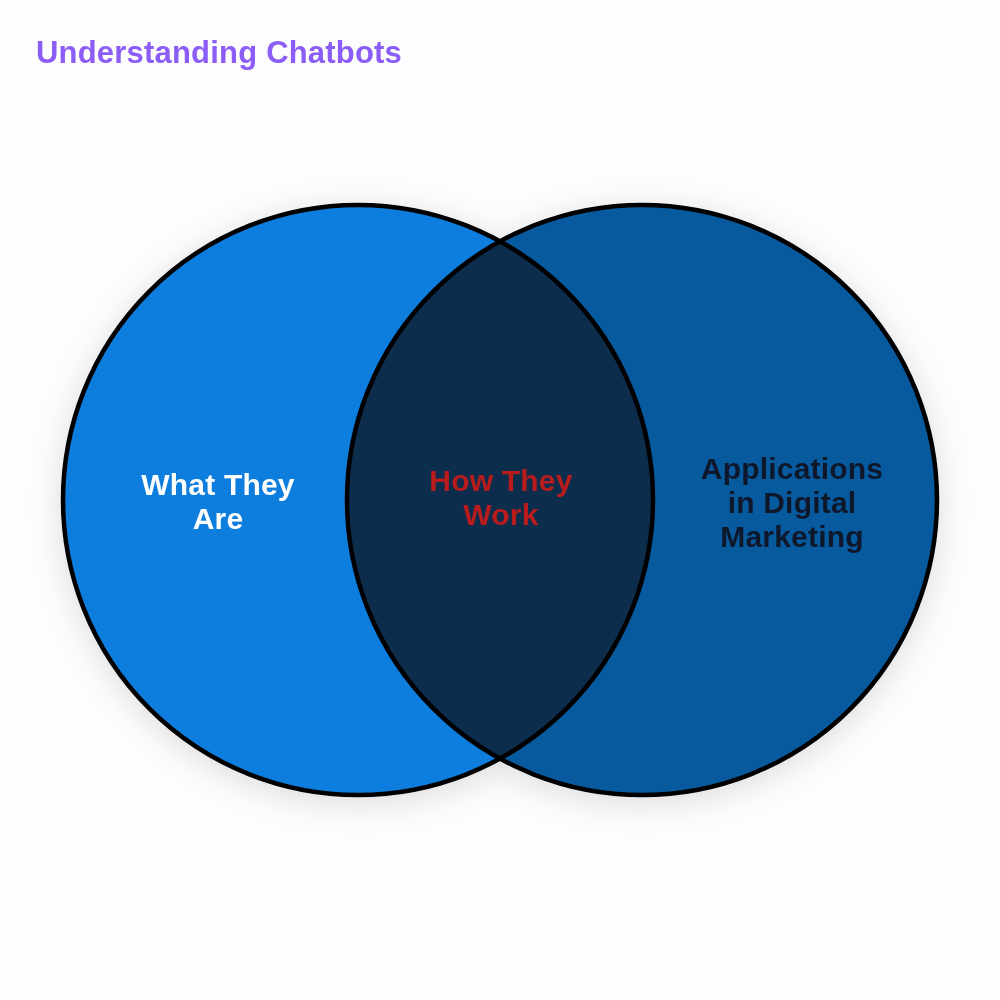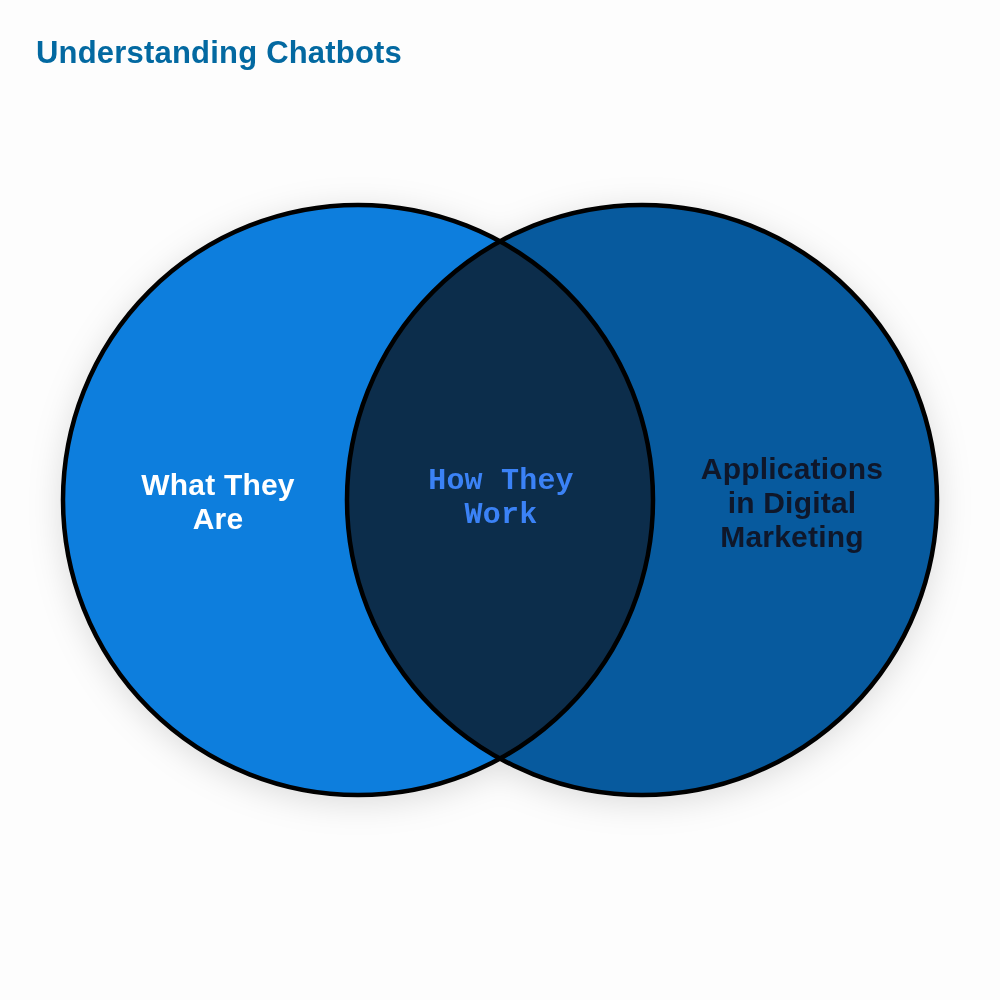--- a/index.html
+++ b/index.html
@@ -50,21 +50,21 @@
     transform: translate(-50%, -50%);
     pointer-events: none;
   }
   .label-left   { left: 218px; top: 502px; width: 280px; }
   .label-middle { left: 501px; top: 498px; width: 280px; }
   .label-right  { left: 792px; top: 503px; width: 300px; }
 </style>
 </head>
 <body style="background: rgb(253, 253, 253);">
 
-<h1 class="page-title" style="color: #0369a1;">Understanding Chatbots</h1>
+<h1 class="page-title" style="color: #8b5cf6;">Understanding Chatbots</h1>
 
 <div class="venn-wrap">
   <svg class="venn-svg" width="1000" height="1000" viewBox="0 0 1000 1000">
     <defs>
       <clipPath id="clip-left-circle">
         <circle cx="358" cy="500" r="295"></circle>
       </clipPath>
     </defs>
 
     <circle cx="358" cy="500" r="295" fill="#0d7edd"></circle>
@@ -73,19 +73,19 @@
 
     <circle cx="642" cy="500" r="295" clip-path="url(#clip-left-circle)" fill="#0c2d4b"></circle>
 
     <circle cx="358" cy="500" r="295" fill="none" stroke-width="4.5" stroke="#000000"></circle>
     <circle cx="642" cy="500" r="295" fill="none" stroke-width="4.5" stroke="#000000"></circle>
   </svg>
 
   <div class="venn-label label-left" style="color: rgb(255, 255, 255);">What They
 Are</div>
 
-  <div class="venn-label label-middle" style="color: #3b82f6; font-family: Liberation Mono, monospace;">How They
+  <div class="venn-label label-middle" style="color: #b91c1c;">How They
 Work</div>
 
   <div class="venn-label label-right" style="color: #0f172a;">Applications
 in Digital
 Marketing</div>
 </div>
 
 </body></html>

